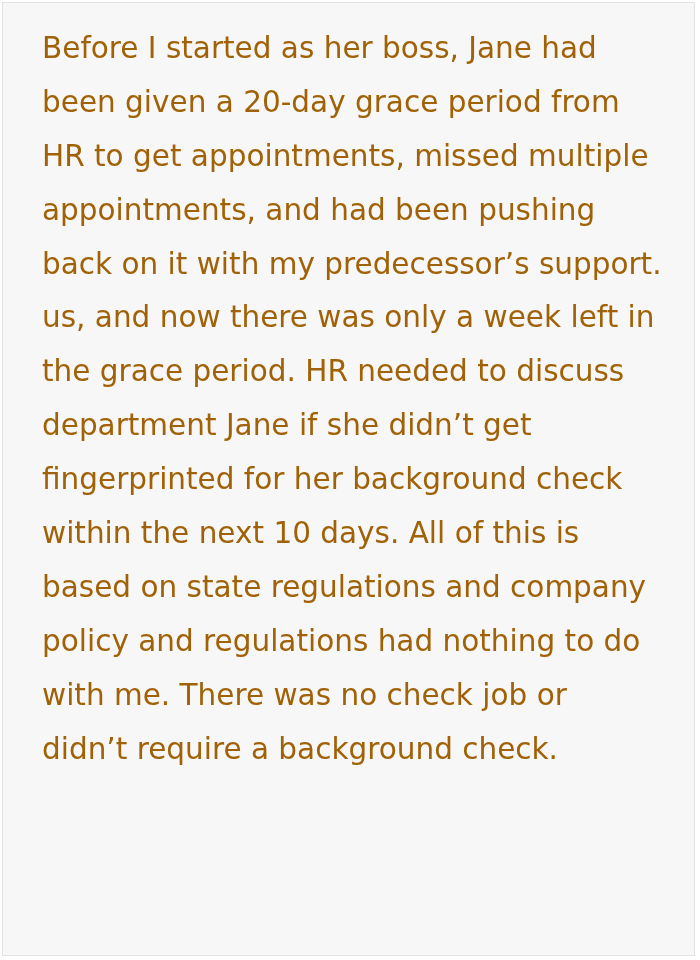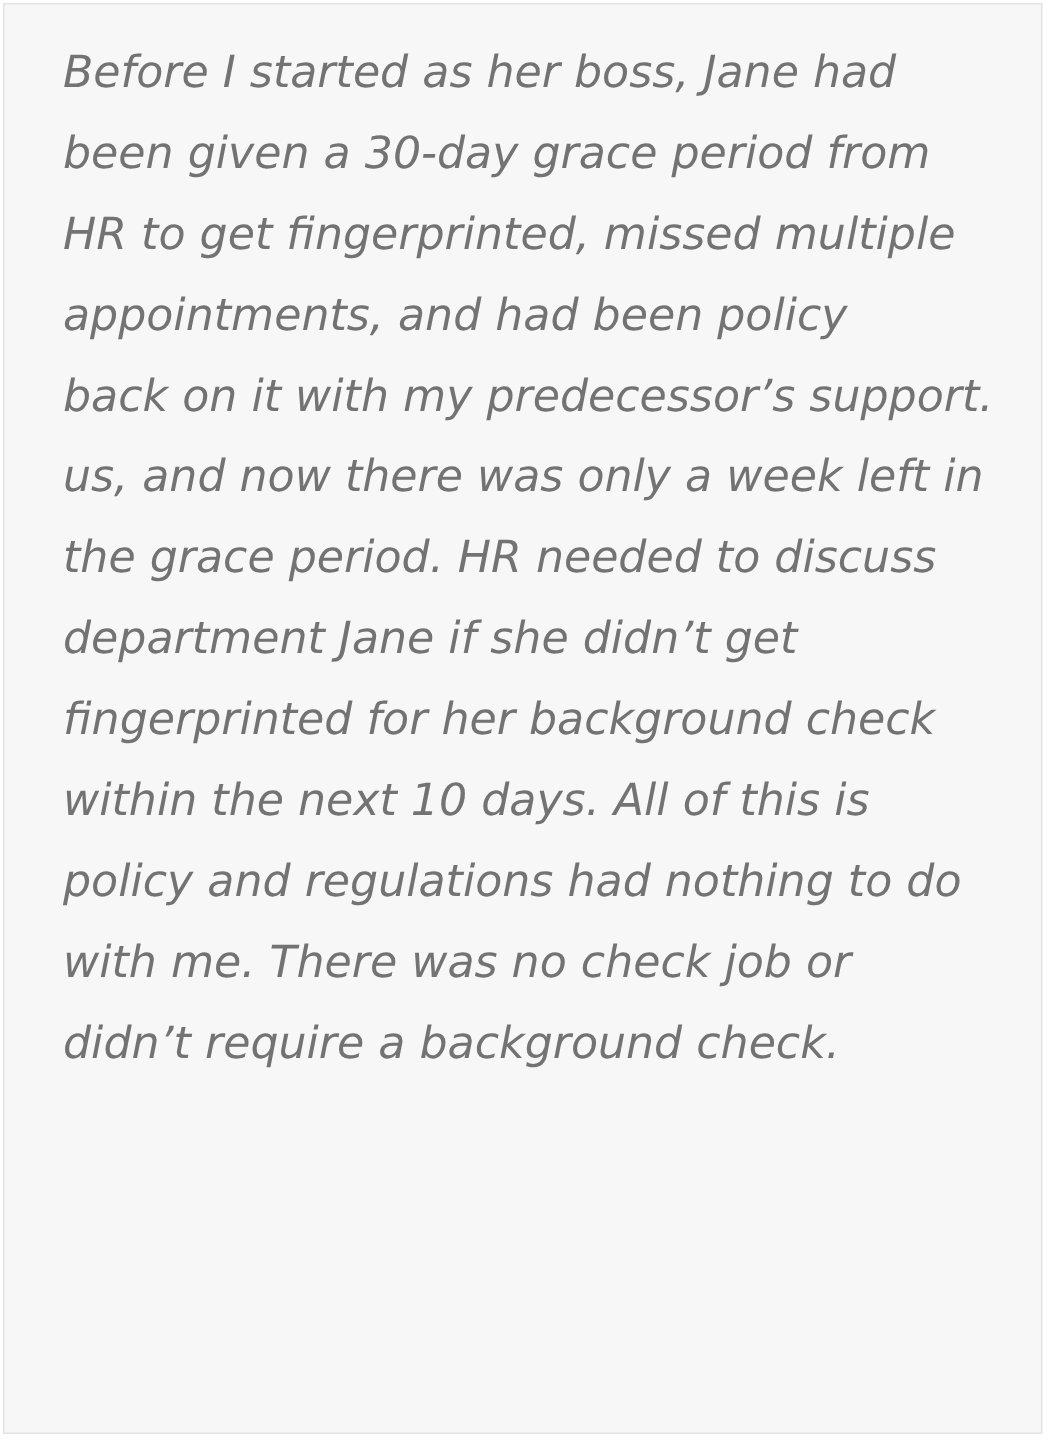--- a/index.html
+++ b/index.html
@@ -31,28 +31,29 @@
   }
   .text-line {
     white-space: pre;
     height: 53.9px;
   }
 </style>
 </head>
 <body style="background: rgb(255, 255, 255);">
 
 <div class="quote-box" style="background: rgb(247, 247, 247); border-color: rgb(227, 227, 227);">
-  <div class="text-lines" style="color: #737373; font-style: italic;">
+  <div class="text-lines" style="color: #a16207;">
     <div class="text-line">Before I started as her boss, Jane had</div>
-    <div class="text-line">been given a 30-day grace period from</div>
-    <div class="text-line">HR to get fingerprinted, missed multiple</div>
-    <div class="text-line">appointments, and had been policy</div>
+    <div class="text-line">been given a 20-day grace period from</div>
+    <div class="text-line">HR to get appointments, missed multiple</div>
+    <div class="text-line">appointments, and had been pushing</div>
     <div class="text-line">back on it with my predecessor’s support.</div>
     <div class="text-line">us, and now there was only a week left in</div>
     <div class="text-line">the grace period. HR needed to discuss</div>
     <div class="text-line">department Jane if she didn’t get</div>
     <div class="text-line">fingerprinted for her background check</div>
     <div class="text-line">within the next 10 days. All of this is</div>
+    <div class="text-line">based on state regulations and company</div>
     <div class="text-line">policy and regulations had nothing to do</div>
     <div class="text-line">with me. There was no check job or</div>
     <div class="text-line">didn’t require a background check.</div>
   </div>
 </div>
 
 </body></html>

